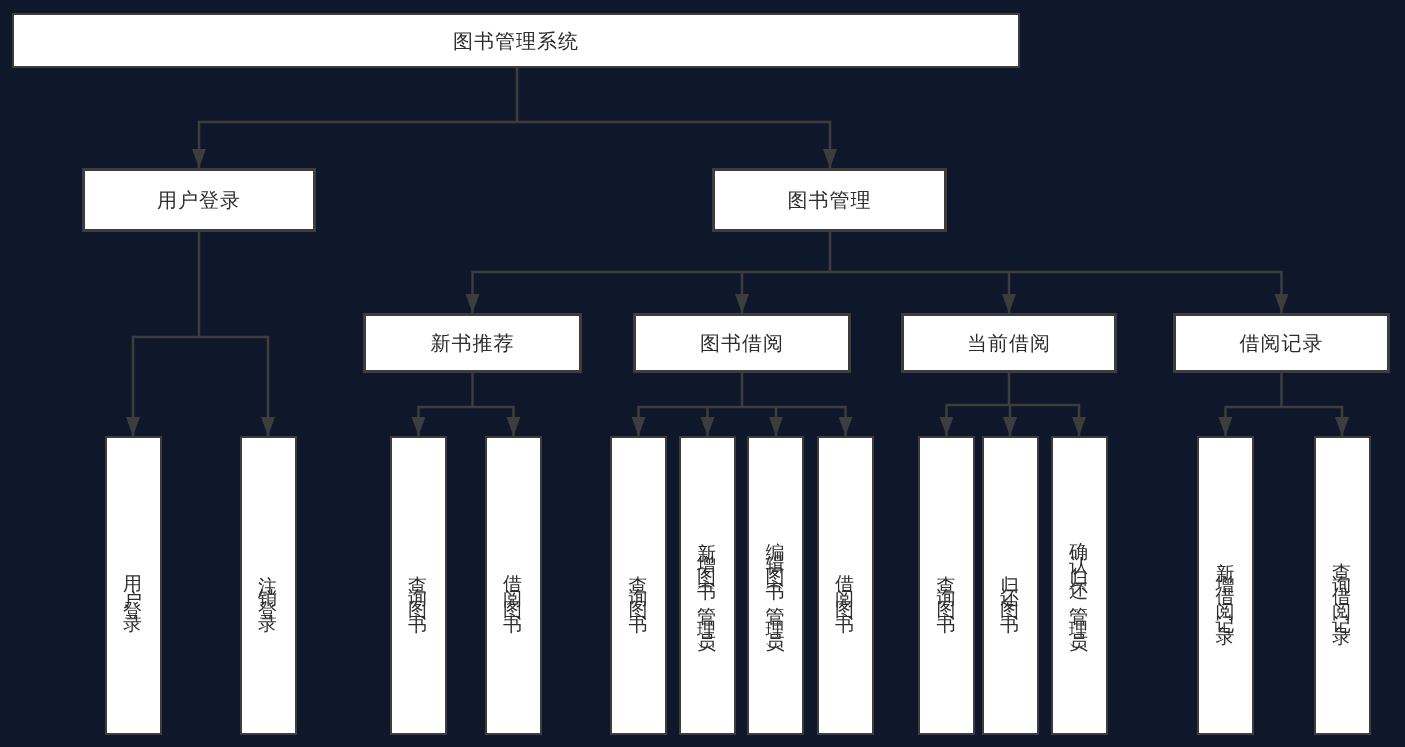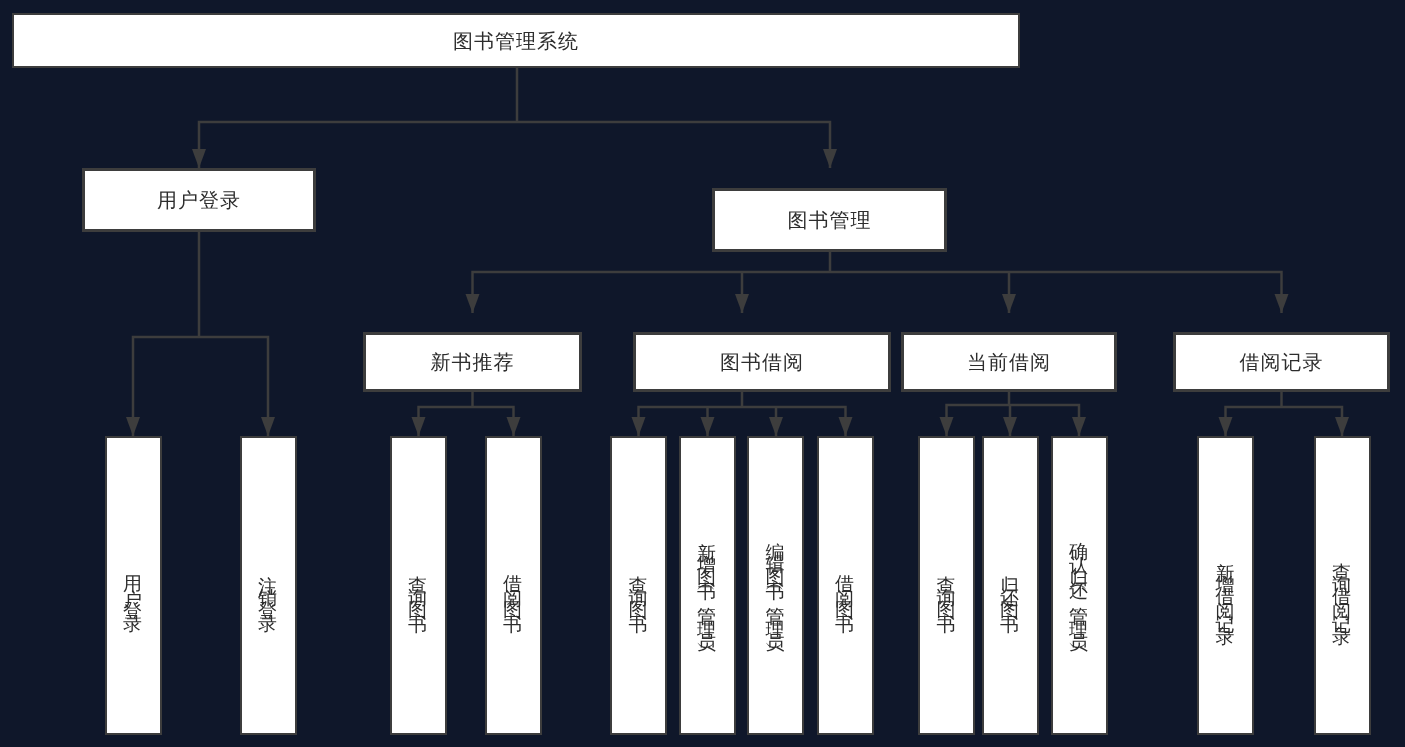--- a/index.html
+++ b/index.html
@@ -30,24 +30,24 @@
     letter-spacing: 1px;
     line-height: 1;
     z-index: 2;
   }
   .node.root {
     left: 12px; top: 13px; width: 1008px; height: 55px;
     border-width: 2px;
   }
   .node.lvl2 { top: 168px; height: 64px; }
   .n-user  { left: 82px;  width: 234px; }
-  .n-mgmt  { left: 712px; width: 235px; margin-top: 20px; }
-  .node.lvl3 { top: 313px; height: 60px; margin-top: 19px; }
+  .n-mgmt  { left: 712px; width: 235px; }
+  .node.lvl3 { top: 313px; height: 60px; }
   .n-rec    { left: 363px;  width: 219px; }
-  .n-borrow { left: 633px;  width: 258px; }
+  .n-borrow { left: 633px;  width: 218px; }
   .n-cur    { left: 901px;  width: 216px; }
   .n-hist   { left: 1173px; width: 217px; }
   .node.leaf {
     top: 436px; height: 299px; width: 57px;
     border-width: 2.5px;
     writing-mode: vertical-rl;
     letter-spacing: 13px;
     font-size: 19px;
     padding: 6px 0;
   }

